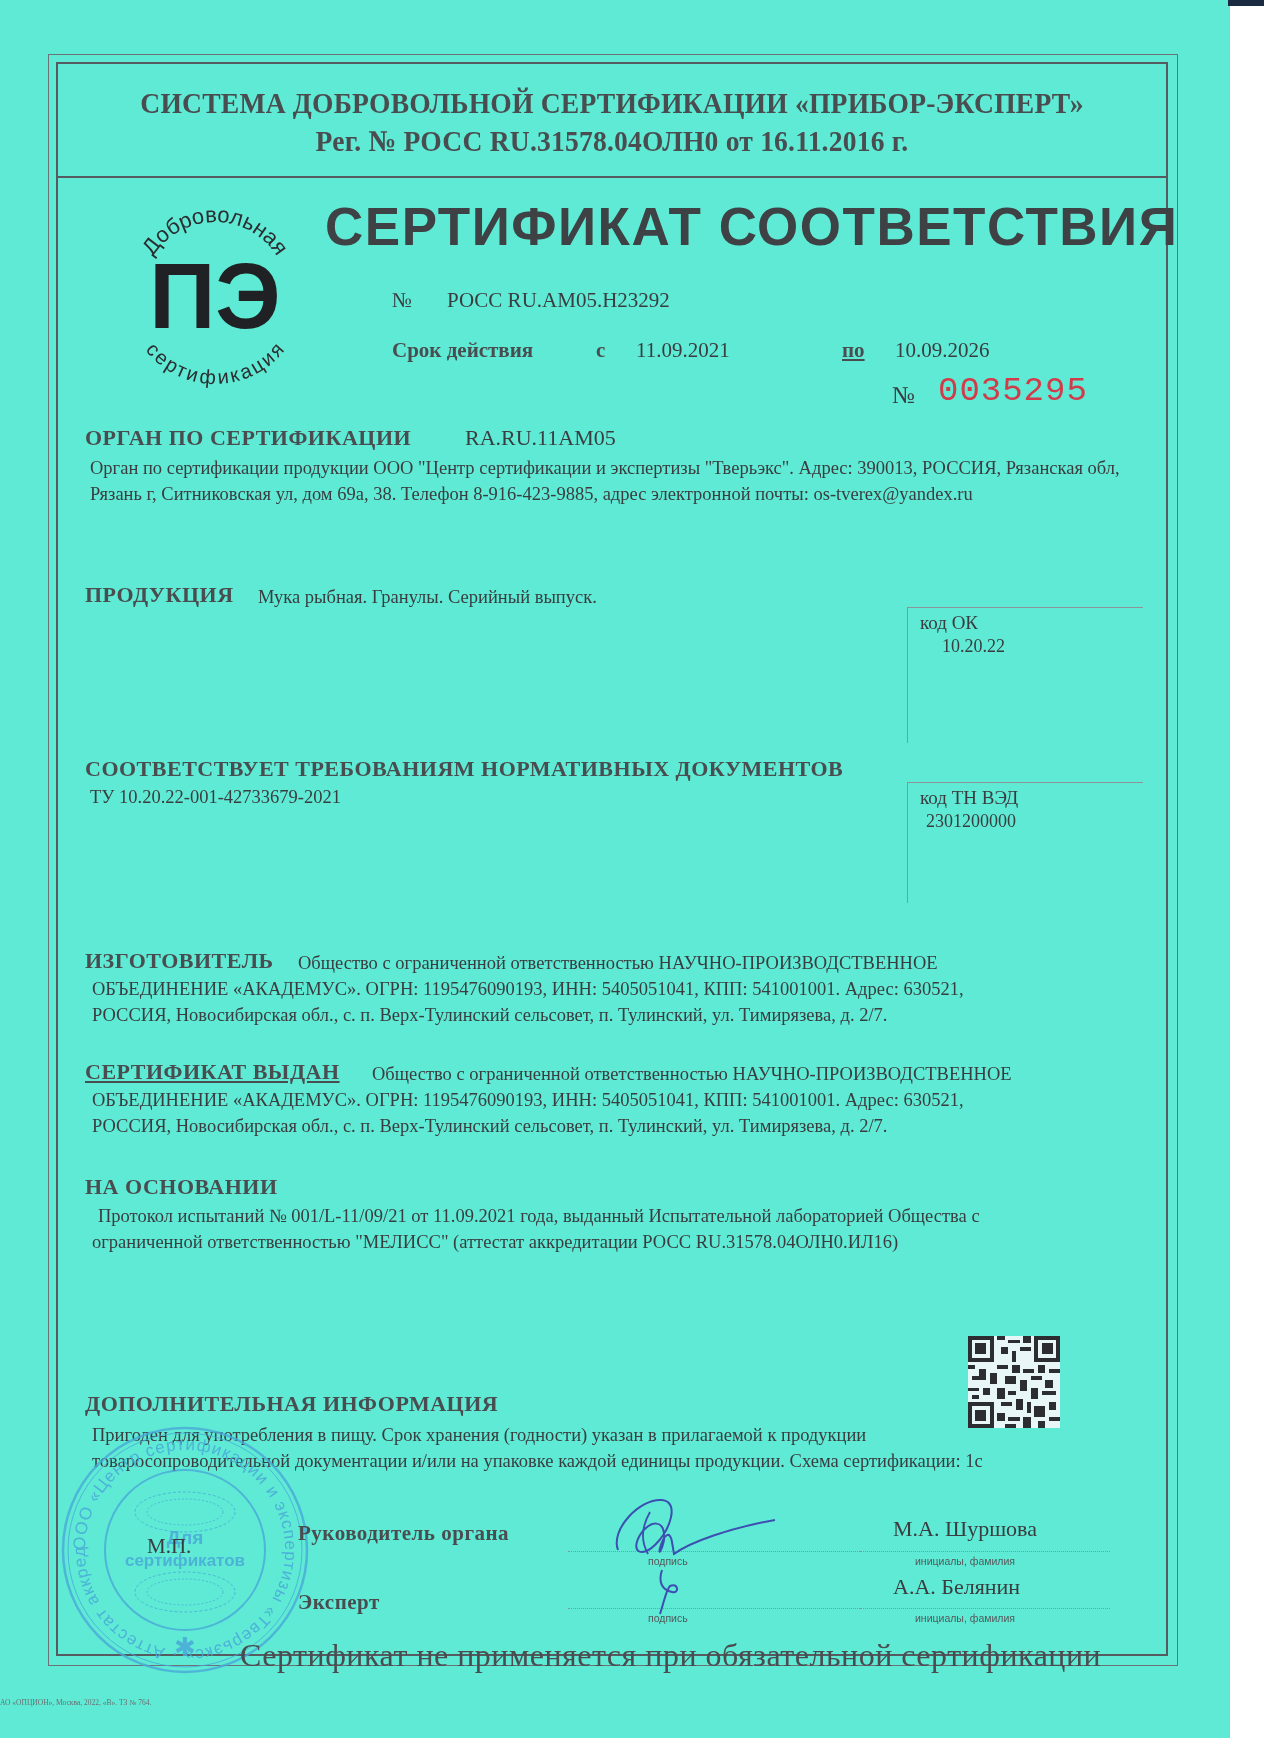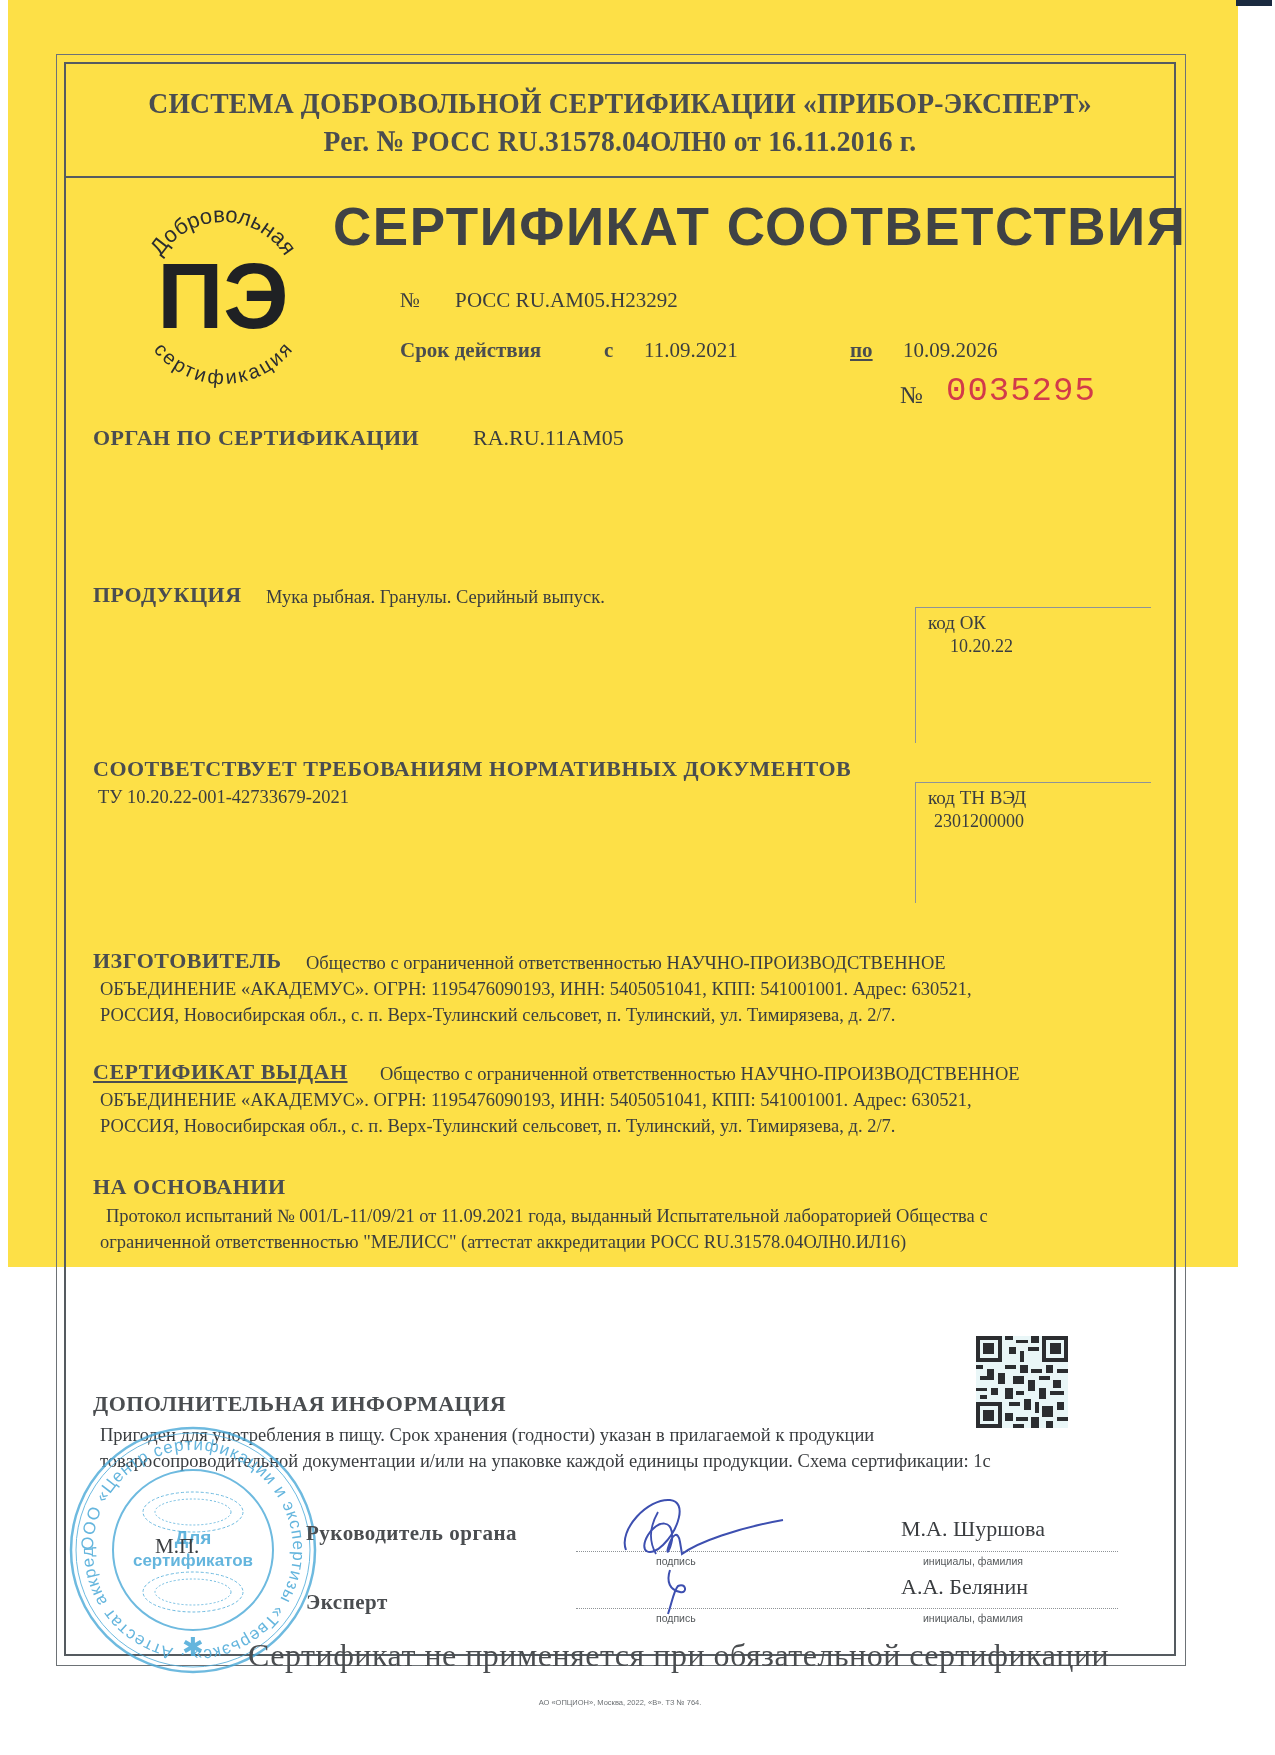--- a/index.html
+++ b/index.html
@@ -1,17 +1,17 @@
 <!DOCTYPE html>
 <html><head>
   <meta charset="utf-8">
   <style>
     html, body { margin:0; padding:0; }
     body { width:1275px; height:1755px; background:#ffffff; position:relative; overflow:hidden; }
-    .paper { position:absolute; left:8px; top:0; width:1230px; height:1267px; background:#fde047; }
+    .paper { position:absolute; left:0; top:0; width:1230px; height:1738px; background:#5eead4; }
     .corner-mark { position:absolute; left:1228px; top:0; width:36px; height:6px; background:#1a2a40; }
     .frame-outer { position:absolute; left:48px; top:54px; width:1128px; height:1610px; border:1.5px solid #6d7276; }
     .frame-inner { position:absolute; left:56px; top:62px; width:1112px; height:1594px; border:2.5px solid #555b60; box-sizing:border-box; }
     .hdr-sep { position:absolute; left:56px; top:176px; width:1112px; height:0; border-top:2px solid #555b60; }
     .abs { position:absolute; white-space:nowrap; }
     .serif { font-family:"Liberation Serif", "DejaVu Serif", serif; color:#3a3d40; }
     .sans { font-family:"Liberation Sans", "DejaVu Sans", sans-serif; }
     .system-line { left:0; width:1224px; text-align:center; font-size:30px; font-weight:bold; letter-spacing:0.2px; color:#4a4d50; transform:scaleX(0.92); transform-origin:center; }
     .big-title { left:325px; top:196px; font-size:53px; font-weight:bold; color:#3f4245; letter-spacing:1.5px; }
     .logo { position:absolute; left:120px; top:200px; width:190px; height:190px; }
@@ -67,20 +67,21 @@
   <div class="abs serif field-text" style="left:596px; top:338px; font-weight:bold; color:#4a4d50;">с</div>
   <div class="abs serif field-text" style="left:636px; top:338px;">11.09.2021</div>
   <div class="abs serif field-text" style="left:842px; top:338px; font-weight:bold; color:#4a4d50;text-decoration:underline;">по</div>
   <div class="abs serif field-text" style="left:895px; top:338px;">10.09.2026</div>
 
   <div class="abs serif" style="left:892px; top:382px; font-size:24px; color:#3a3d40;">№</div>
   <div class="abs red-no" style="left:938px; top:372px;">0035295</div>
 
   <div class="abs serif section-label" style="left:85px; top:425px;text-align:right;">ОРГАН ПО СЕРТИФИКАЦИИ</div>
   <div class="abs serif" style="left:465px; top:425px; font-size:22px; color:#3a3d40;">RA.RU.11АМ05</div>
+  <div class="para serif body-text" style="left:90px; top:455px; width:1050px;">Орган по сертификации продукции ООО "Центр сертификации и экспертизы "Тверьэкс". Адрес: 390013, РОССИЯ, Рязанская обл, Рязань г, Ситниковская ул, дом 69а, 38. Телефон 8-916-423-9885, адрес электронной почты: os-tverex@yandex.ru</div>
 
   <div class="abs serif section-label" style="left:85px; top:582px;">ПРОДУКЦИЯ</div>
   <div class="abs serif body-text" style="left:258px; top:584px;">Мука рыбная. Гранулы. Серийный выпуск.</div>
 
   <div class="code-box" style="left:907px; top:607px; width:235px; height:135px;">
     <div class="abs serif code-label" style="left:12px; top:4px;">код ОК</div>
     <div class="abs serif code-val" style="left:18px; top:28px;margin-left:16px;">10.20.22</div>
   </div>
 
   <div class="abs serif section-label" style="left:85px; top:756px;">СООТВЕТСТВУЕТ ТРЕБОВАНИЯМ НОРМАТИВНЫХ ДОКУМЕНТОВ</div>
@@ -205,14 +206,14 @@
   <div class="abs small-cap" style="left:915px; top:1612px;">инициалы, фамилия</div>
 
   <svg class="abs" style="left:600px; top:1490px;" width="220" height="130" viewBox="0 0 220 130">
     <path d="M18 60 C 10 40, 40 8, 62 10 C 80 12, 70 40, 55 55 C 42 68, 30 62, 40 45 C 50 30, 66 28, 64 50 C 62 60, 58 66, 60 58 C 64 44, 70 40, 72 52 L 74 64 C 90 52, 130 38, 175 30" fill="none" stroke="#3d4fb0" stroke-width="2"></path>
     <path d="M50 22 C 42 36, 40 50, 48 64" fill="none" stroke="#3d4fb0" stroke-width="1.8"></path>
     <path d="M62 80 C 58 92, 62 100, 72 102 C 80 104, 78 92, 70 96 C 66 100, 64 112, 60 124" fill="none" stroke="#3d4fb0" stroke-width="2"></path>
   </svg>
 
   <div class="abs serif bottom-line" style="left:240px; top:1637px;">Сертификат не применяется при обязательной сертификации</div>
 
-  <div class="abs footer-note" style="left:0; width:1224px; text-align:center; top:1698px;">АО «ОПЦИОН», Москва, 2022, «В». ТЗ № 764.</div>
+  <div class="abs footer-note" style="left:0; width:1224px; text-align:left; top:1698px;font-family:Liberation Serif, serif;">АО «ОПЦИОН», Москва, 2022, «В». ТЗ № 764.</div>
 </div>
 
 </body></html>

